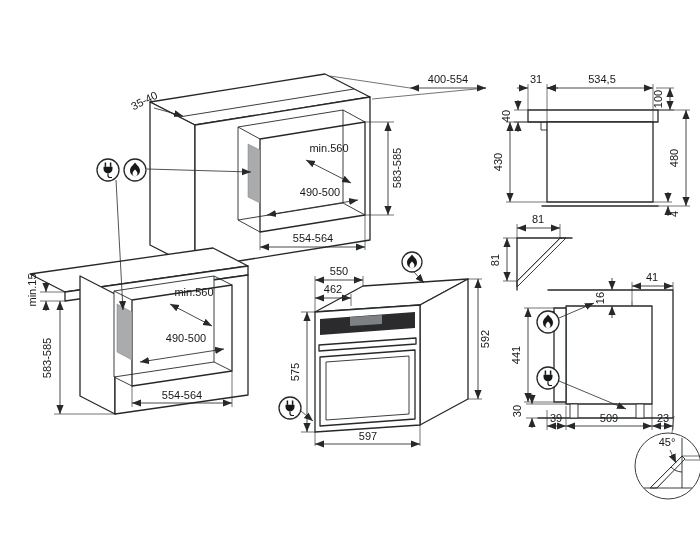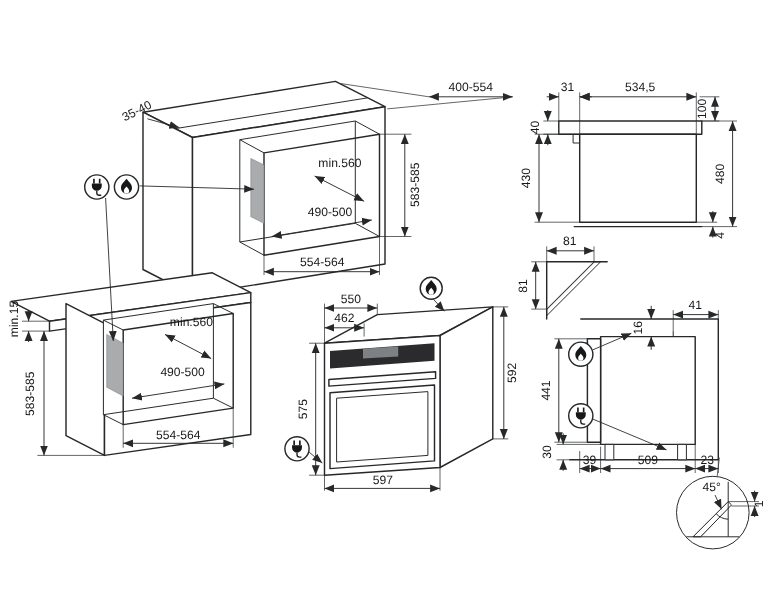--- a/index.html
+++ b/index.html
@@ -1,16 +1,16 @@
 <!DOCTYPE html>
 <html><head>
 <meta charset="utf-8">
 <style>
   html,body{margin:0;padding:0;background:#ffffff;}
-  .canvas{width:644px;height:560px;position:relative;background:#ffffff;font-family:"Liberation Sans",sans-serif;}
+  .canvas{width:644px;height:560px;position:relative;background:#ffffff;font-family:"Liberation Sans",sans-serif;padding-left:20px;}
   svg{display:block;}
   .ol{fill:none;stroke:#26282a;stroke-width:1.3;stroke-linejoin:round;stroke-linecap:round;}
   .thin{fill:none;stroke:#26282a;stroke-width:0.9;stroke-linejoin:round;}
   .dim{fill:none;stroke:#26282a;stroke-width:0.85;}
   .ext{fill:none;stroke:#26282a;stroke-width:0.65;}
   .lead{fill:none;stroke:#26282a;stroke-width:0.8;}
   .dt{font:11px "Liberation Sans",sans-serif;fill:#17181a;text-anchor:middle;}
   .shade{fill:#a9abad;stroke:#7d7f82;stroke-width:0.5;}
   .icircle{fill:#ffffff;stroke:#26282a;stroke-width:1.3;}
   .wh{fill:#ffffff;}

